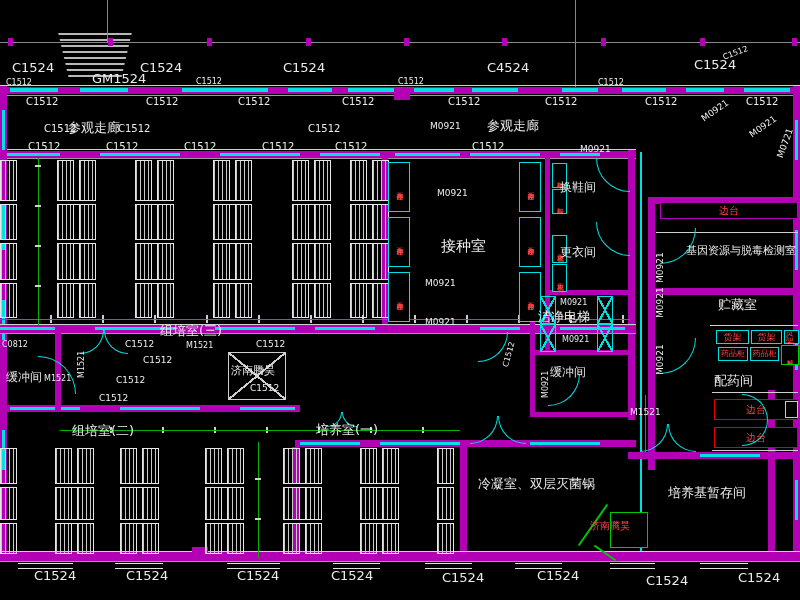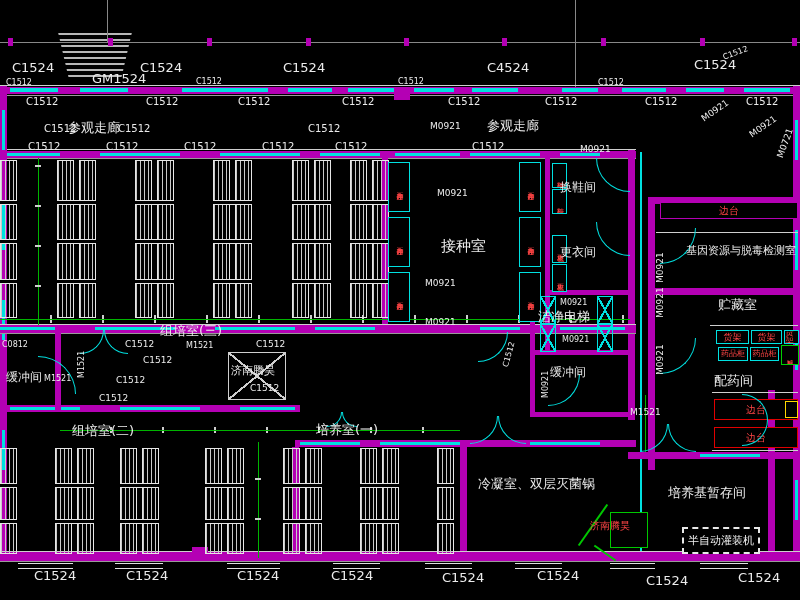--- a/index.html
+++ b/index.html
@@ -281,23 +281,20 @@
       <span style="color: rgb(255, 69, 69); font-size: 10px;">边台</span>
     </div>
     <div class="equip" style="left: 714px; top: 399px; width: 84px; height: 21px; border: 1.5px solid rgb(224, 0, 0);">
       <span style="color: rgb(255, 69, 69); font-size: 10px;">边台</span>
     </div>
     <div class="equip" style="left: 714px; top: 427px; width: 84px; height: 21px; border: 1.5px solid rgb(224, 0, 0);">
       <span style="color: rgb(255, 69, 69); font-size: 10px;">边台</span>
     </div>
     <div class="equip" style="left: 785px; top: 401px; width: 13px; height: 17px; border: 1.5px solid rgb(255, 215, 0);"></div>
     <div class="equip" style="left: 610px; top: 512px; width: 38px; height: 36px; border: 1.5px solid rgb(0, 200, 0);"></div>
-    <div class="equip" style="left: 682px; top: 527px; width: 78px; height: 27px; border: 2px dashed rgb(232, 232, 232);">
-      <span style="color: rgb(240, 240, 240); font-size: 11px;">半自动灌装机</span>
-    </div>
     <div class="xbox" style="left: 540px; top: 296px; width: 16px; height: 28px; border: 1px solid rgb(0, 224, 224); background: linear-gradient(to right top, transparent calc(50% - 1px), rgb(0, 224, 224) calc(50% - 1px), rgb(0, 224, 224) calc(50% + 1px), transparent calc(50% + 1px)), linear-gradient(to right bottom, transparent calc(50% - 1px), rgb(0, 224, 224) calc(50% - 1px), rgb(0, 224, 224) calc(50% + 1px), transparent calc(50% + 1px));"></div>
     <div class="xbox" style="left: 540px; top: 324px; width: 16px; height: 28px; border: 1px solid rgb(0, 224, 224); background: linear-gradient(to right top, transparent calc(50% - 1px), rgb(0, 224, 224) calc(50% - 1px), rgb(0, 224, 224) calc(50% + 1px), transparent calc(50% + 1px)), linear-gradient(to right bottom, transparent calc(50% - 1px), rgb(0, 224, 224) calc(50% - 1px), rgb(0, 224, 224) calc(50% + 1px), transparent calc(50% + 1px));"></div>
     <div class="xbox" style="left: 597px; top: 296px; width: 16px; height: 28px; border: 1px solid rgb(0, 224, 224); background: linear-gradient(to right top, transparent calc(50% - 1px), rgb(0, 224, 224) calc(50% - 1px), rgb(0, 224, 224) calc(50% + 1px), transparent calc(50% + 1px)), linear-gradient(to right bottom, transparent calc(50% - 1px), rgb(0, 224, 224) calc(50% - 1px), rgb(0, 224, 224) calc(50% + 1px), transparent calc(50% + 1px));"></div>
     <div class="xbox" style="left: 597px; top: 324px; width: 16px; height: 28px; border: 1px solid rgb(0, 224, 224); background: linear-gradient(to right top, transparent calc(50% - 1px), rgb(0, 224, 224) calc(50% - 1px), rgb(0, 224, 224) calc(50% + 1px), transparent calc(50% + 1px)), linear-gradient(to right bottom, transparent calc(50% - 1px), rgb(0, 224, 224) calc(50% - 1px), rgb(0, 224, 224) calc(50% + 1px), transparent calc(50% + 1px));"></div>
     <div class="xbox" style="left: 228px; top: 352px; width: 58px; height: 48px; border: 1px solid rgb(207, 207, 207); background: linear-gradient(to right top, transparent calc(50% - 1px), rgb(207, 207, 207) calc(50% - 1px), rgb(207, 207, 207) calc(50% + 1px), transparent calc(50% + 1px)), linear-gradient(to right bottom, transparent calc(50% - 1px), rgb(207, 207, 207) calc(50% - 1px), rgb(207, 207, 207) calc(50% + 1px), transparent calc(50% + 1px));"></div>
     <div class="door" style="left: 596px; top: 158px; width: 34px; height: 34px; border-top: none; border-right: none; border-bottom: 1.5px solid rgb(0, 224, 224); border-left: 1.5px solid rgb(0, 224, 224); border-image: initial; border-bottom-left-radius: 100%;"></div>
     <div class="door" style="left: 596px; top: 222px; width: 34px; height: 34px; border-top: none; border-right: none; border-bottom: 1.5px solid rgb(0, 224, 224); border-left: 1.5px solid rgb(0, 224, 224); border-image: initial; border-bottom-left-radius: 100%;"></div>
     <div class="door" style="left: 660px; top: 228px; width: 36px; height: 36px; border-top: none; border-right: 1.5px solid rgb(0, 224, 224); border-bottom: 1.5px solid rgb(0, 224, 224); border-left: none; border-image: initial; border-bottom-right-radius: 100%;"></div>
     <div class="door" style="left: 660px; top: 338px; width: 36px; height: 36px; border-top: none; border-right: 1.5px solid rgb(0, 224, 224); border-bottom: 1.5px solid rgb(0, 224, 224); border-left: none; border-image: initial; border-bottom-right-radius: 100%;"></div>
     <div class="door" style="left: 548px; top: 374px; width: 32px; height: 32px; border-top: none; border-right: 1.5px solid rgb(0, 224, 224); border-bottom: 1.5px solid rgb(0, 224, 224); border-left: none; border-image: initial; border-bottom-right-radius: 100%;"></div>

